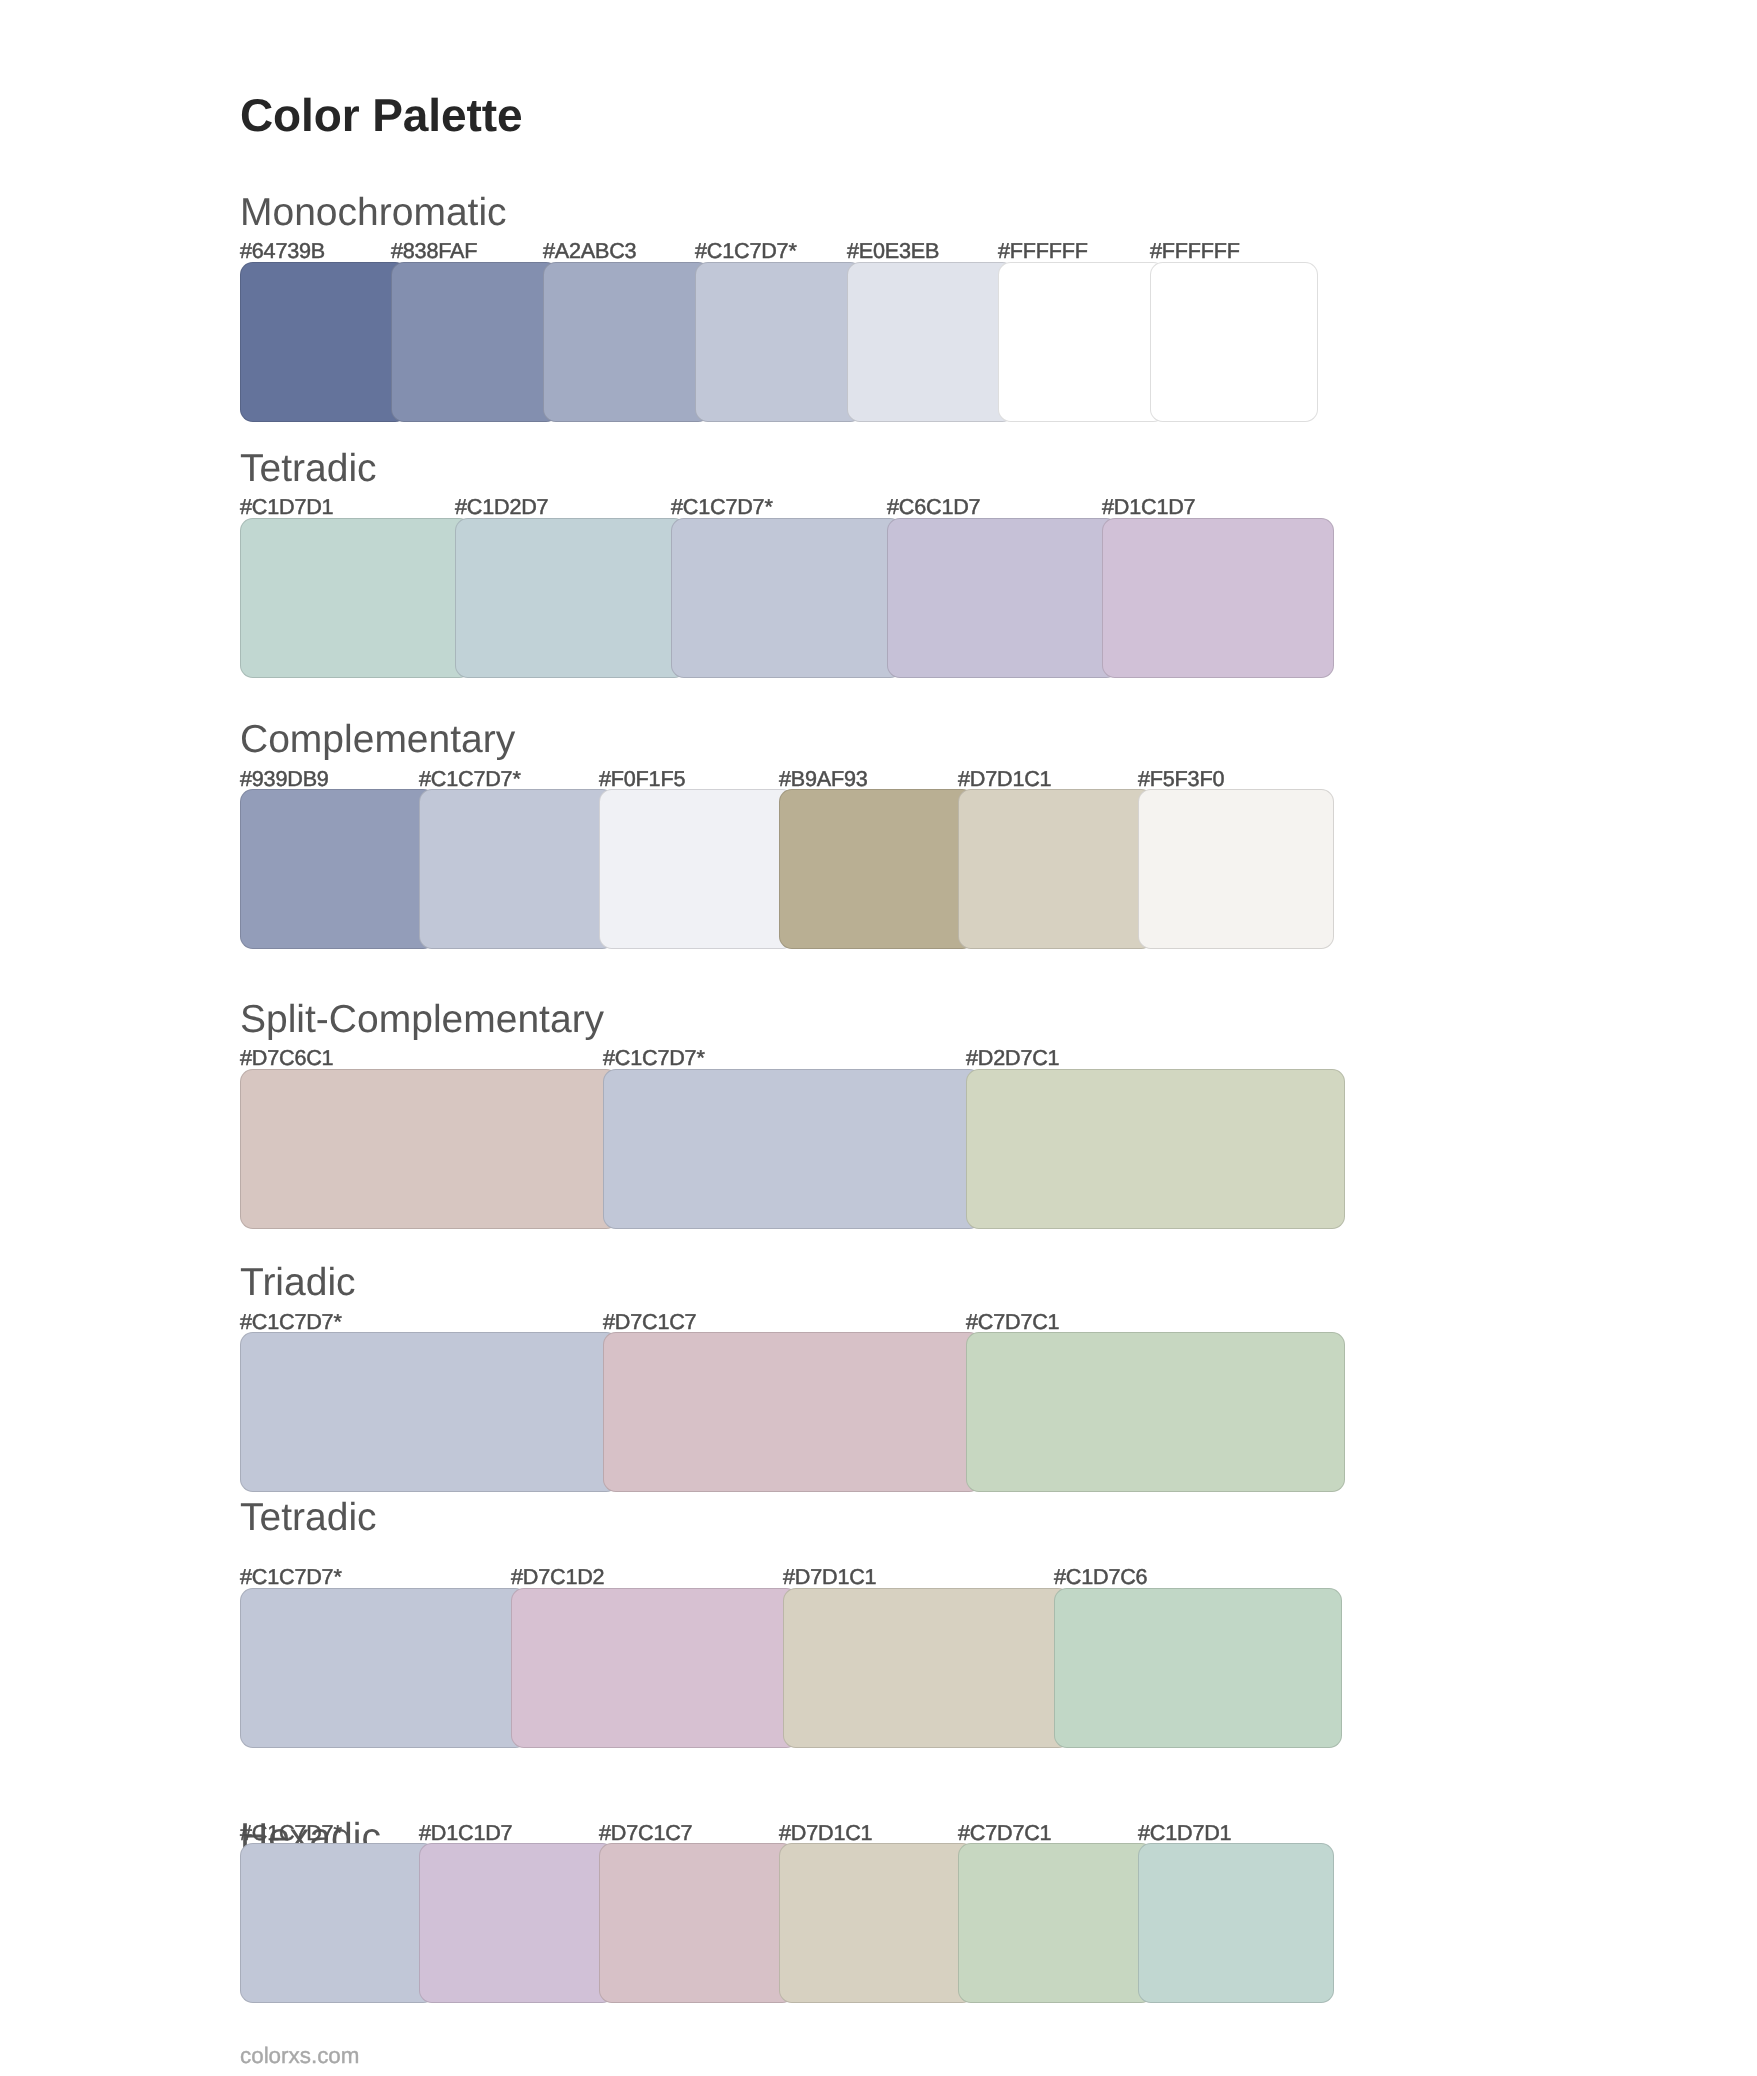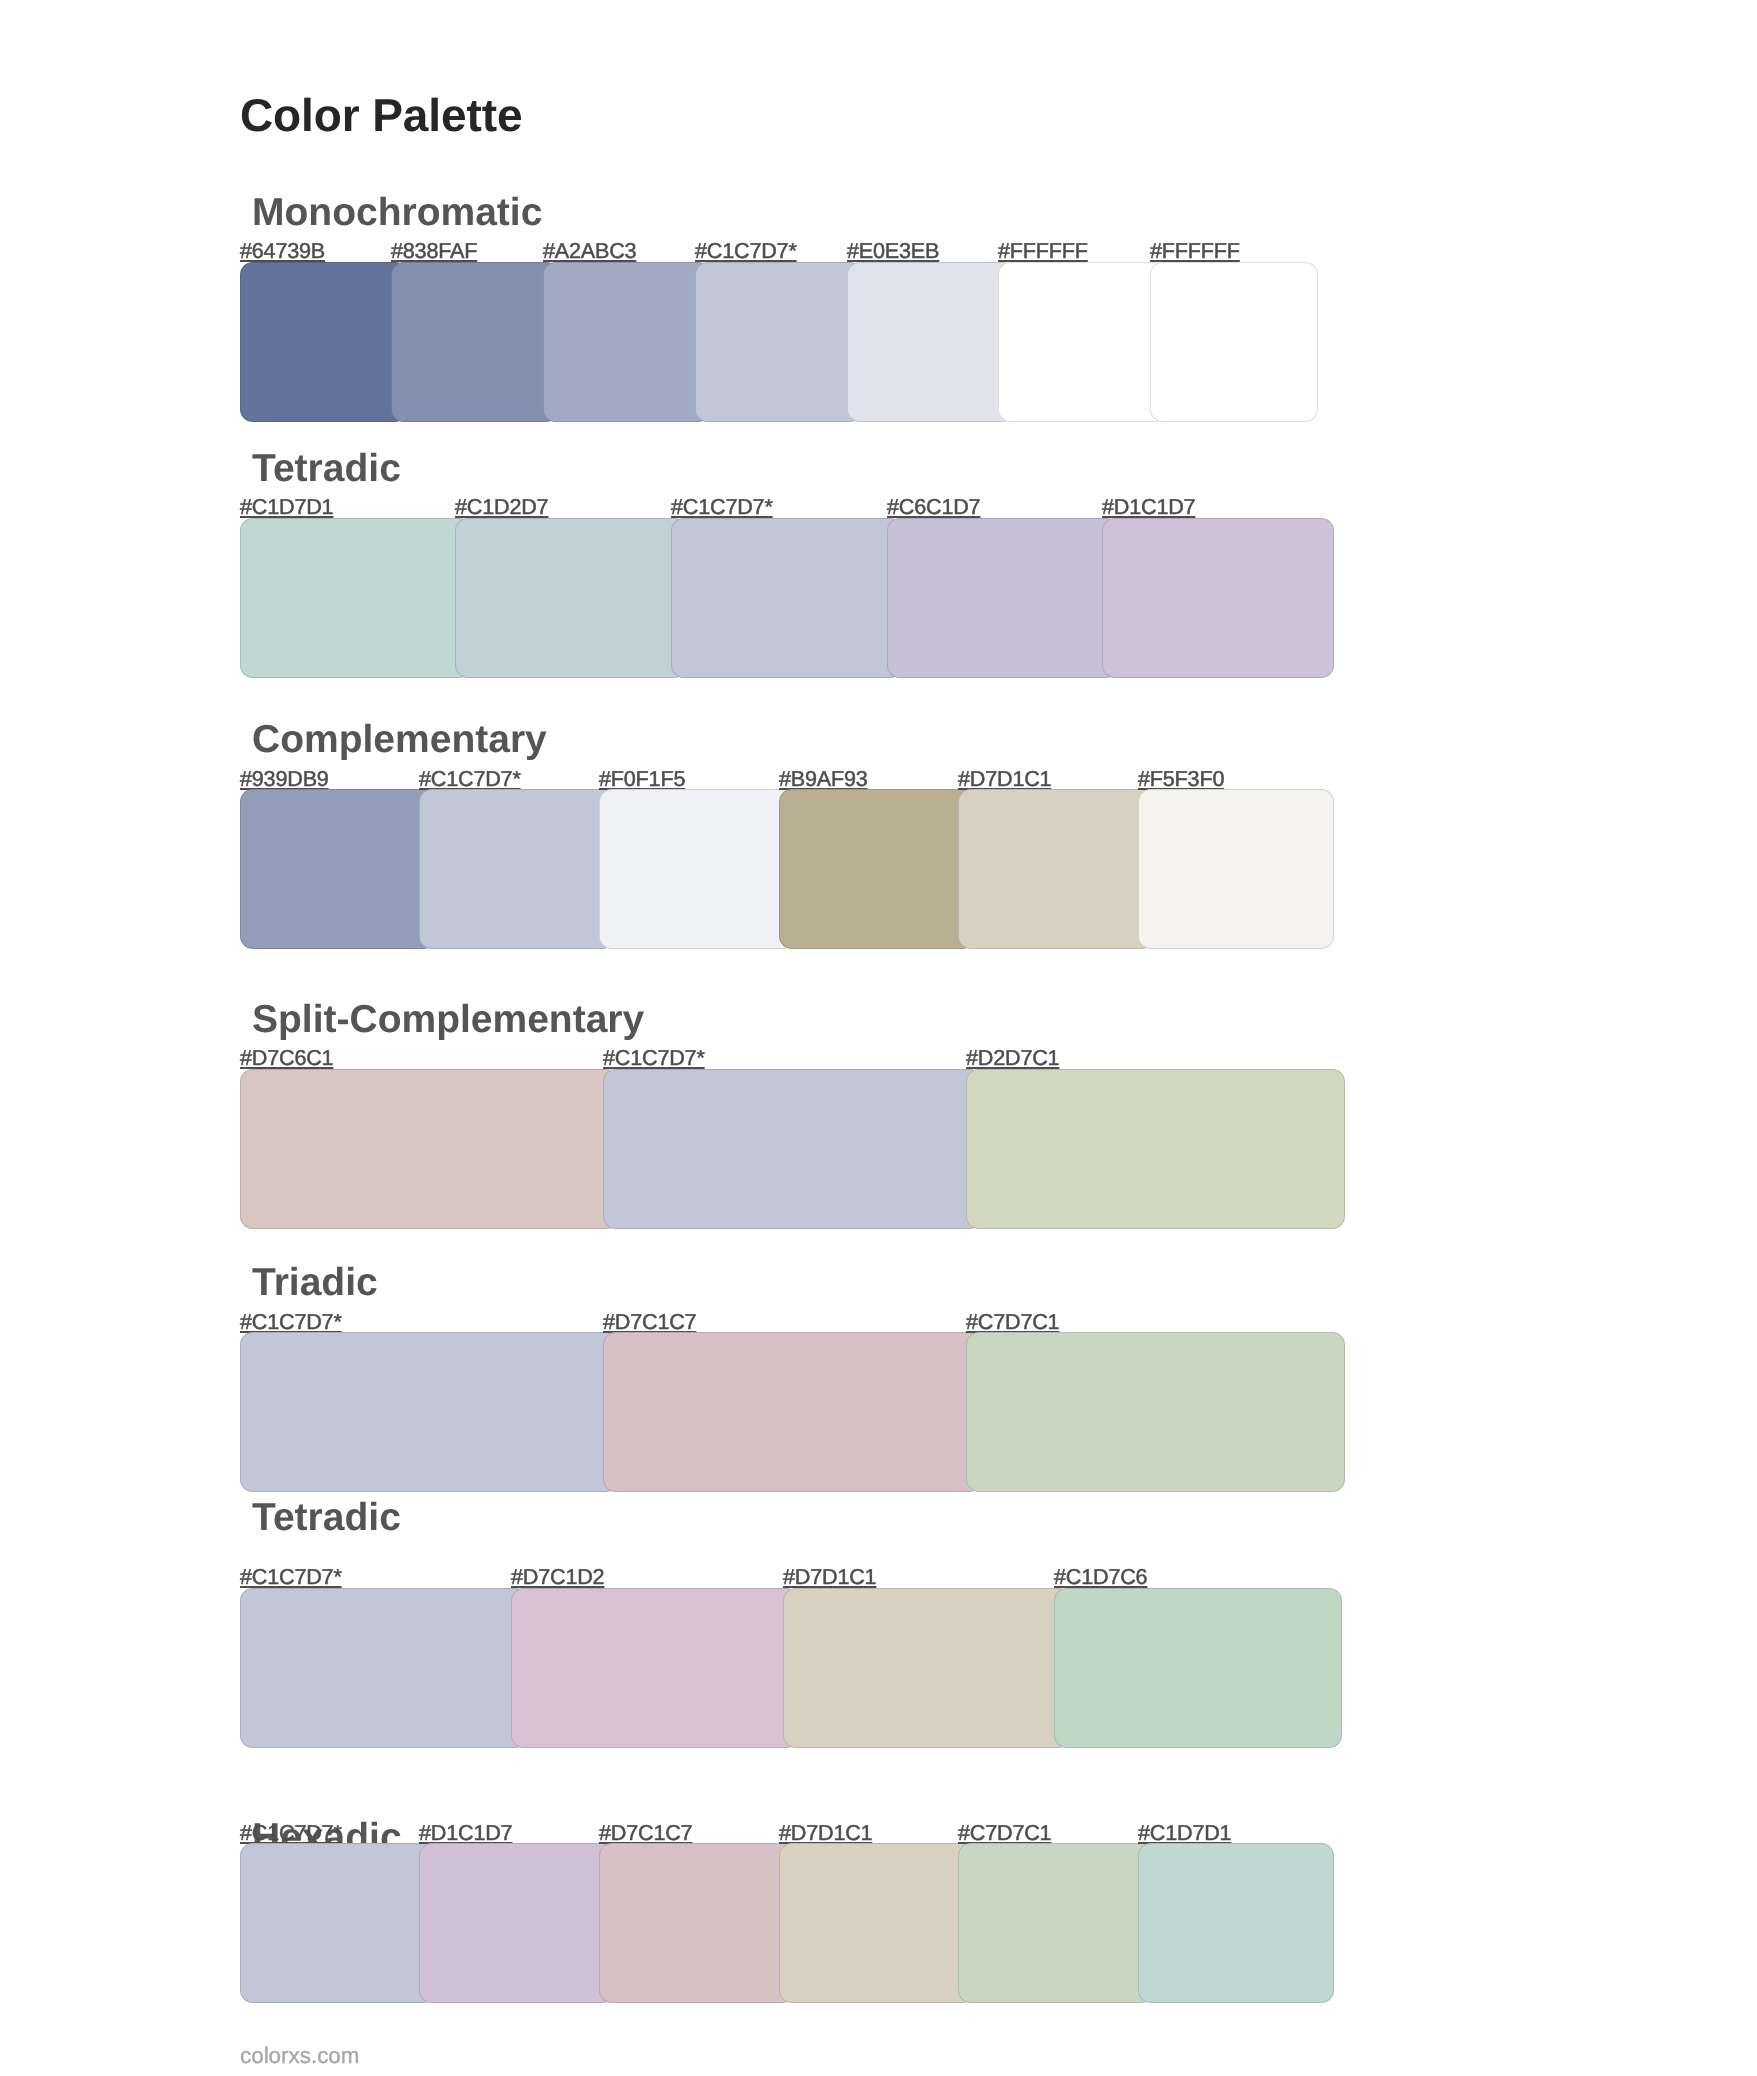--- a/index.html
+++ b/index.html
@@ -3,23 +3,23 @@
 <meta charset="utf-8">
 <style>
   html,body{margin:0;padding:0;background:#fff;}
   body{width:1757px;height:2077px;overflow:hidden;
        font-family:"Liberation Sans",sans-serif;-webkit-font-smoothing:antialiased;text-rendering:geometricPrecision;}
   .page{position:relative;width:1757px;height:2077px;background:#fff;}
   .title{position:absolute;left:240px;top:20px;font-size:51px;font-weight:700;letter-spacing:-1px;
          color:#262626;white-space:nowrap;line-height:1;}
   .subtitle{position:absolute;left:240px;top:92px;font-size:46px;font-weight:700;letter-spacing:-0.1px;
             color:#262626;white-space:nowrap;line-height:1;}
-  .sec-title{position:absolute;left:240px;font-size:39px;font-weight:700;color:#555555;
-             white-space:nowrap;line-height:1;margin-left:12px;}
-  .sw-label{position:absolute;font-size:21.6px;font-weight:400;color:#4d4d4d;white-space:nowrap;line-height:1;letter-spacing:-0.2px;text-decoration:underline;
+  .sec-title{position:absolute;left:240px;font-size:39px;font-weight:400;color:#555555;
+             white-space:nowrap;line-height:1;}
+  .sw-label{position:absolute;font-size:21.6px;font-weight:400;color:#4d4d4d;white-space:nowrap;line-height:1;letter-spacing:-0.2px;
             -webkit-text-stroke:0.5px #4d4d4d;}
   .swatch{position:absolute;border-radius:12.8px;box-sizing:border-box;border:0.8px solid rgba(0,0,0,0.13);}
   .footer{position:absolute;left:240px;top:2045px;font-size:22.4px;color:#a8a8a8;line-height:1;text-align:right;
           -webkit-text-stroke:0.4px #a8a8a8;}
 </style>
 </head>
 <body>
 
 <div class="page">
 <div class="subtitle">Color Palette</div>

